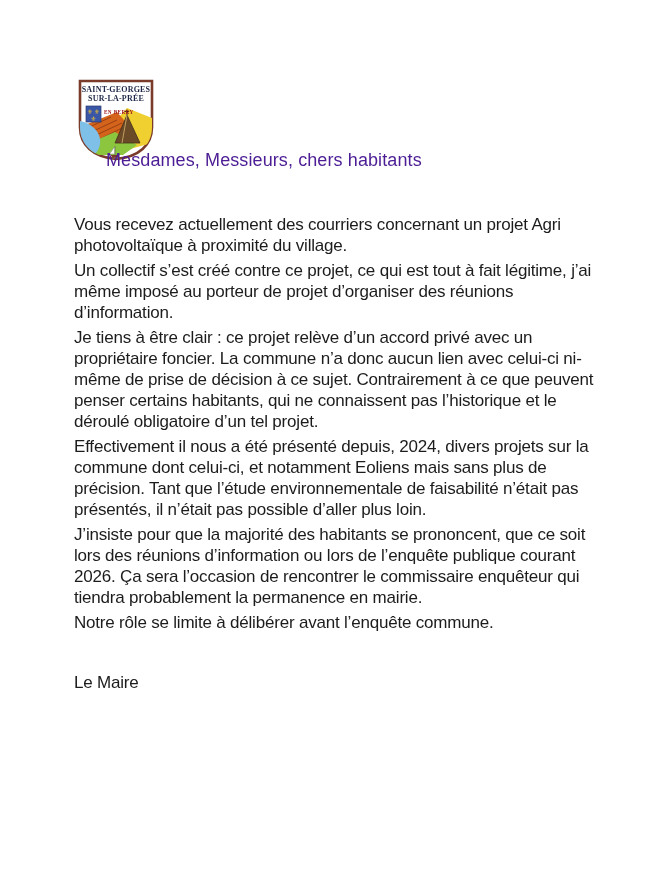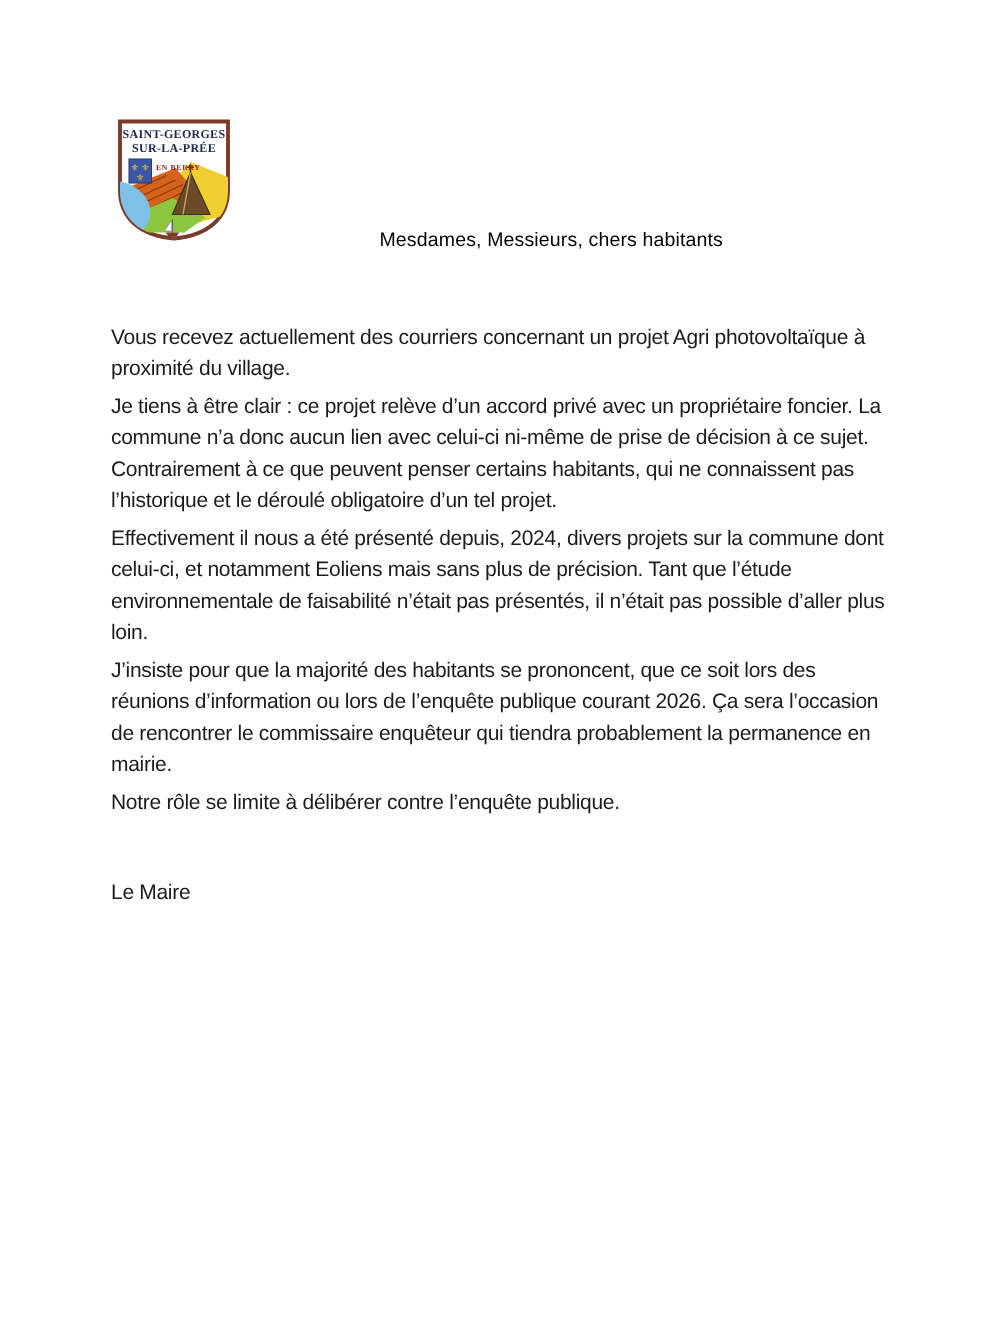--- a/index.html
+++ b/index.html
@@ -16,29 +16,29 @@
     background: #ffffff;
   }
   .coat-of-arms {
     position: absolute;
     left: 75px; top: 77px;
     width: 82px; height: 86px;
   }
   .letter-title {
     position: absolute;
     top: 148px; left: 106px; width: 523px;
-    text-align: center;
-    font-size: 13px; line-height: 24px;
-    color: #000000;
+    text-align: left;
+    font-size: 18px; line-height: 24px;
+    color: #4c1d95;
     letter-spacing: 0.1px;
   }
   .letter-body {
     position: absolute;
     top: 214px; left: 74px; width: 523px;
-    font-size: 14px;
+    font-size: 17px;
     line-height: 21px;
     letter-spacing: -0.2px;
     color: #1c1c1c;
     text-align: left;
   }
   .letter-body p { margin: 0 0 4px 0; }
   .signature { margin-top: 39px !important; }
   svg text { user-select: none; }
 </style>
 </head>
@@ -86,20 +86,21 @@
     <text x="22" y="37" text-anchor="middle" font-size="6.5" fill="#f2c230" font-family="DejaVu Sans, sans-serif">⚜</text>
     <text x="18.5" y="43.5" text-anchor="middle" font-size="6.5" fill="#f2c230" font-family="DejaVu Sans, sans-serif">⚜</text>
 
     <text x="29" y="36.5" text-anchor="start" font-family="Liberation Serif, serif" font-size="5.2" font-weight="bold" fill="#a21c1c" letter-spacing="0.4">EN BERRY</text>
   </svg>
 
   <div class="letter-title">Mesdames, Messieurs, chers habitants</div>
 
   <div class="letter-body">
     <p>Vous recevez actuellement des courriers concernant un projet Agri photovoltaïque à proximité du village.</p>
+    <p>Un collectif s’est créé contre ce projet, ce qui est tout à fait légitime, j’ai même imposé au porteur de projet d’organiser des réunions d’information.</p>
     <p>Je tiens à être clair : ce projet relève d’un accord privé avec un propriétaire foncier. La commune n’a donc aucun lien avec celui-ci ni-même de prise de décision à ce sujet. Contrairement à ce que peuvent penser certains habitants, qui ne connaissent pas l’historique et le déroulé obligatoire d’un tel projet.</p>
     <p>Effectivement il nous a été présenté depuis, 2024, divers projets sur la commune dont celui-ci, et notamment Eoliens mais sans plus de précision. Tant que l’étude environnementale de faisabilité n’était pas présentés, il n’était pas possible d’aller plus loin.</p>
     <p>J’insiste pour que la majorité des habitants se prononcent, que ce soit lors des réunions d’information ou lors de l’enquête publique courant 2026. Ça sera l’occasion de rencontrer le commissaire enquêteur qui tiendra probablement la permanence en mairie.</p>
-    <p>Notre rôle se limite à délibérer contre l’enquête publique.</p>
+    <p>Notre rôle se limite à délibérer avant l’enquête commune.</p>
     <p class="signature">Le Maire</p>
   </div>
 
 </div>
 
 </body></html>

